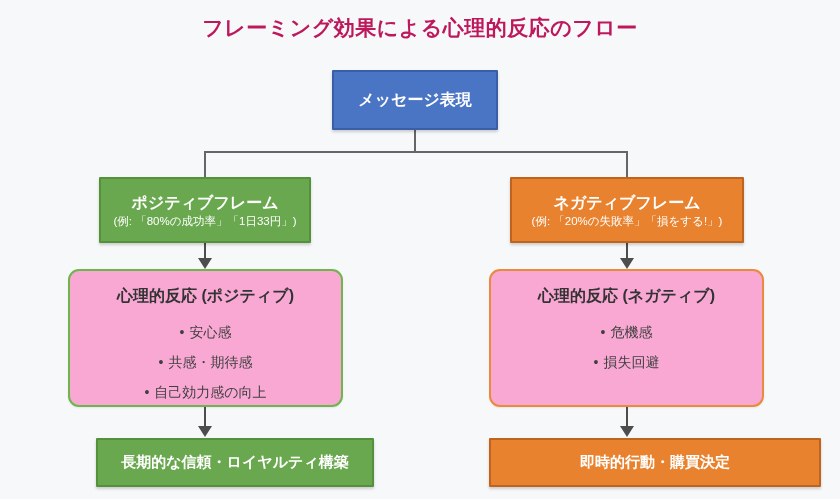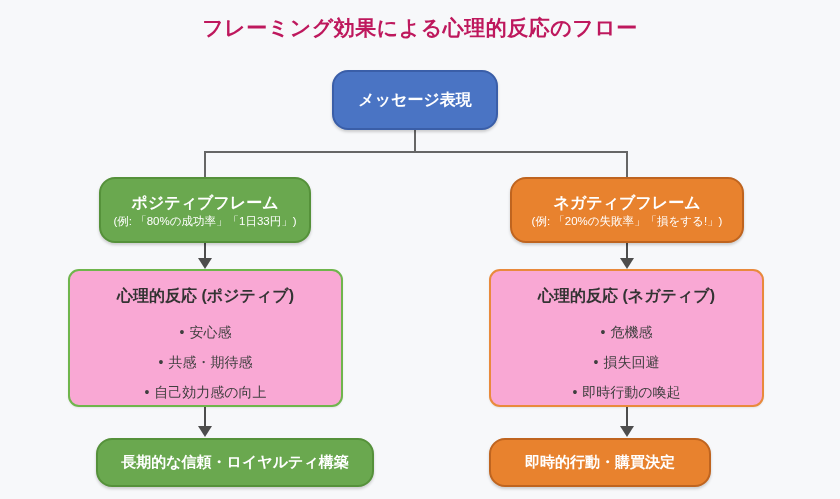--- a/index.html
+++ b/index.html
@@ -19,21 +19,21 @@
     font-size:21px;font-weight:bold;color:#be185d;
     letter-spacing:.5px;
   }
   .connector-layer{
     position:absolute;left:0;top:0;width:840px;height:499px;
     pointer-events:none;
   }
   .node{
     position:absolute;
     box-sizing:border-box;
-    border-radius:16px;
+    border-radius:1px;
     display:flex;flex-direction:column;
     align-items:center;justify-content:center;
     text-align:center;
   }
   .node.filled{
     color:#ffffff;
     box-shadow:0 2px 3px rgba(0,0,0,0.18);
   }
   .node-root{
     left:332px;top:70px;width:166px;height:60px;
@@ -81,21 +81,21 @@
     content:"\2022";
     margin-right:5px;
     color:#3f3f3f;
   }
   .node-outcome-positive{
     left:67px;top:438px;width:278px;height:49px;
     background:#6aa84f;border:2px solid #55913a;
     font-size:15px;font-weight:bold;margin-left:29px;
   }
   .node-outcome-negative{
-    left:489px;top:438px;width:222px;height:49px;
+    left:489px;top:438px;width:332px;height:49px;
     background:#e8822e;border:2px solid #bf641f;
     font-size:15px;font-weight:bold;
   }
 </style>
 </head>
 <body>
 
 <div class="stage">
 
   <div class="diagram-title">フレーミング効果による心理的反応のフロー</div>
@@ -143,21 +143,20 @@
     <div class="reaction-title">心理的反応 (ポジティブ)</div>
     <div class="reaction-item">安心感</div>
     <div class="reaction-item">共感・期待感</div>
     <div class="reaction-item">自己効力感の向上</div>
   </div>
 
   <div class="node node-reaction node-reaction-negative">
     <div class="reaction-title">心理的反応 (ネガティブ)</div>
     <div class="reaction-item">危機感</div>
     <div class="reaction-item">損失回避</div>
-    <div class="reaction-item">即時行動の喚起</div>
   </div>
 
   <div class="node filled node-outcome-positive">
     <span>長期的な信頼・ロイヤルティ構築</span>
   </div>
 
   <div class="node filled node-outcome-negative">
     <span>即時的行動・購買決定</span>
   </div>
 

